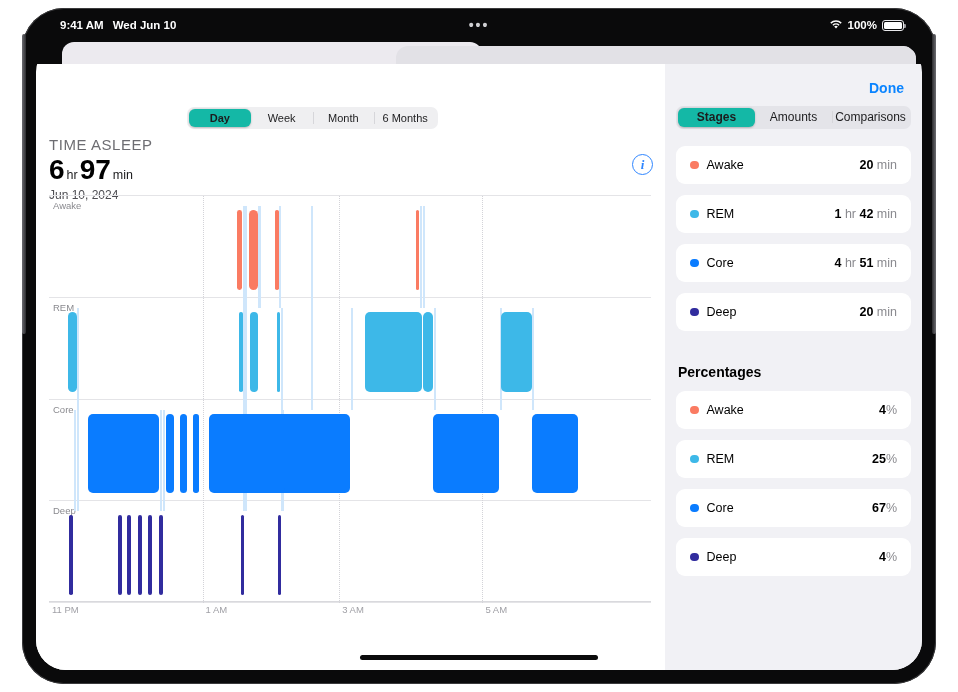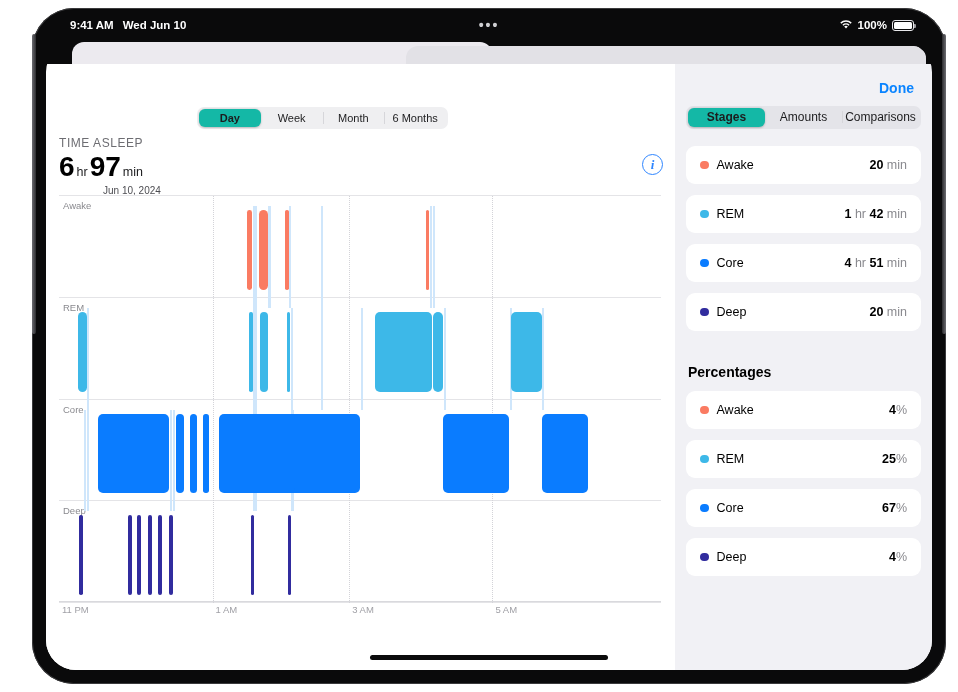--- a/index.html
+++ b/index.html
@@ -6,21 +6,21 @@
   html, body {
     width: 958px; height: 692px;
     background: #ffffff;
     font-family: "Liberation Sans", sans-serif;
     overflow: hidden;
   }
 
   
   #device-frame {
     position: absolute;
-    left: 32px; top: 8px;
+    left: 22px; top: 8px;
     width: 914px; height: 676px;
     background: #0a0a0b;
     border-radius: 42px;
     box-shadow: 0 0 0 1px #3a3a3c inset;
   }
   #device-edge-hilight {
     position: absolute; left: 0; top: 26px;
     width: 4px; height: 300px;
     background: linear-gradient(to right,#6d6d72,#2b2b2e);
     border-radius: 3px;
@@ -130,31 +130,31 @@
     font-weight: bold;
     box-shadow: 0 0.5px 2px rgba(0,0,0,.22);
   }
   .seg-item + .seg-item:not(.after-selected)::before {
     content: ''; position: absolute; left: 0; top: 3px;
     width: 1px; height: 12px; background: #d6d6da;
   }
 
   #kpi { position: absolute; left: 13px; top: 72px; }
   #kpi-label {
-    font-size: 12px; color: #6d6d72; letter-spacing: 0.55px;
+    font-size: 15px; color: #6d6d72; letter-spacing: 0.55px;
     text-transform: uppercase;
   }
   #kpi-value {
     margin-top: 3px;
     font-size: 13px; color: #9c9ca1;
     display: flex; align-items: baseline; gap: 2px;
   }
   #kpi-value .big { font-size: 28px; color: #000000; font-weight: bold; line-height: 1; }
   #kpi-value .unit { font-size: 12.5px; color: #1c1c1e; }
-  #kpi-date { margin-top: 4px; font-size: 10px; color: #4d4d52; margin-left: 44px; }
+  #kpi-date { margin-top: 4px; font-size: 12px; color: #4d4d52; }
 
   #info-button {
     position: absolute; right: 12px; top: 90px;
     width: 21px; height: 21px; border-radius: 50%;
     border: 1.7px solid #2f86ff; color: #2f86ff;
     font-size: 13px; font-family: "Liberation Serif", serif;
     font-weight: bold; font-style: italic;
     display: flex; align-items: center; justify-content: center;
     cursor: pointer;
   }

